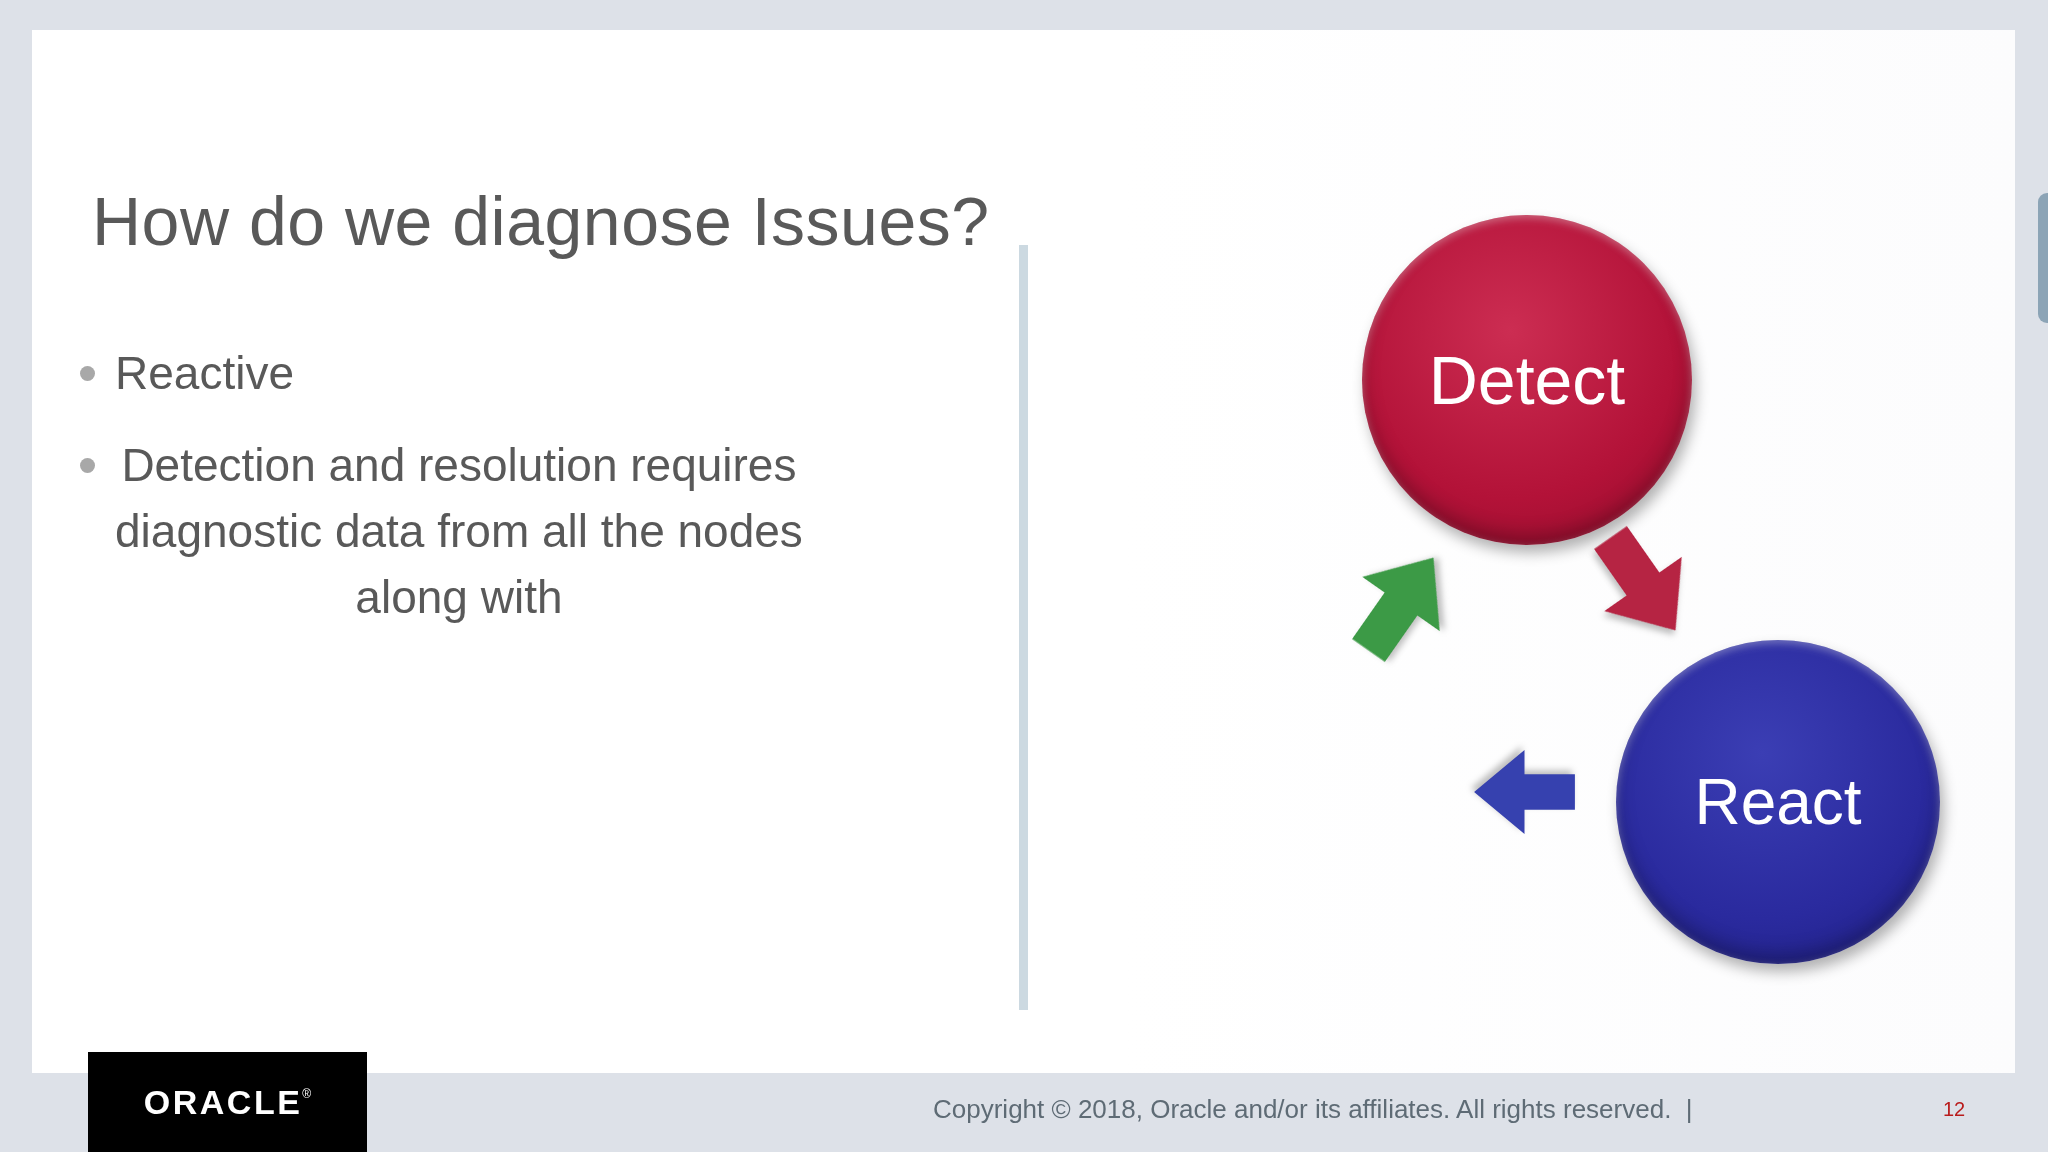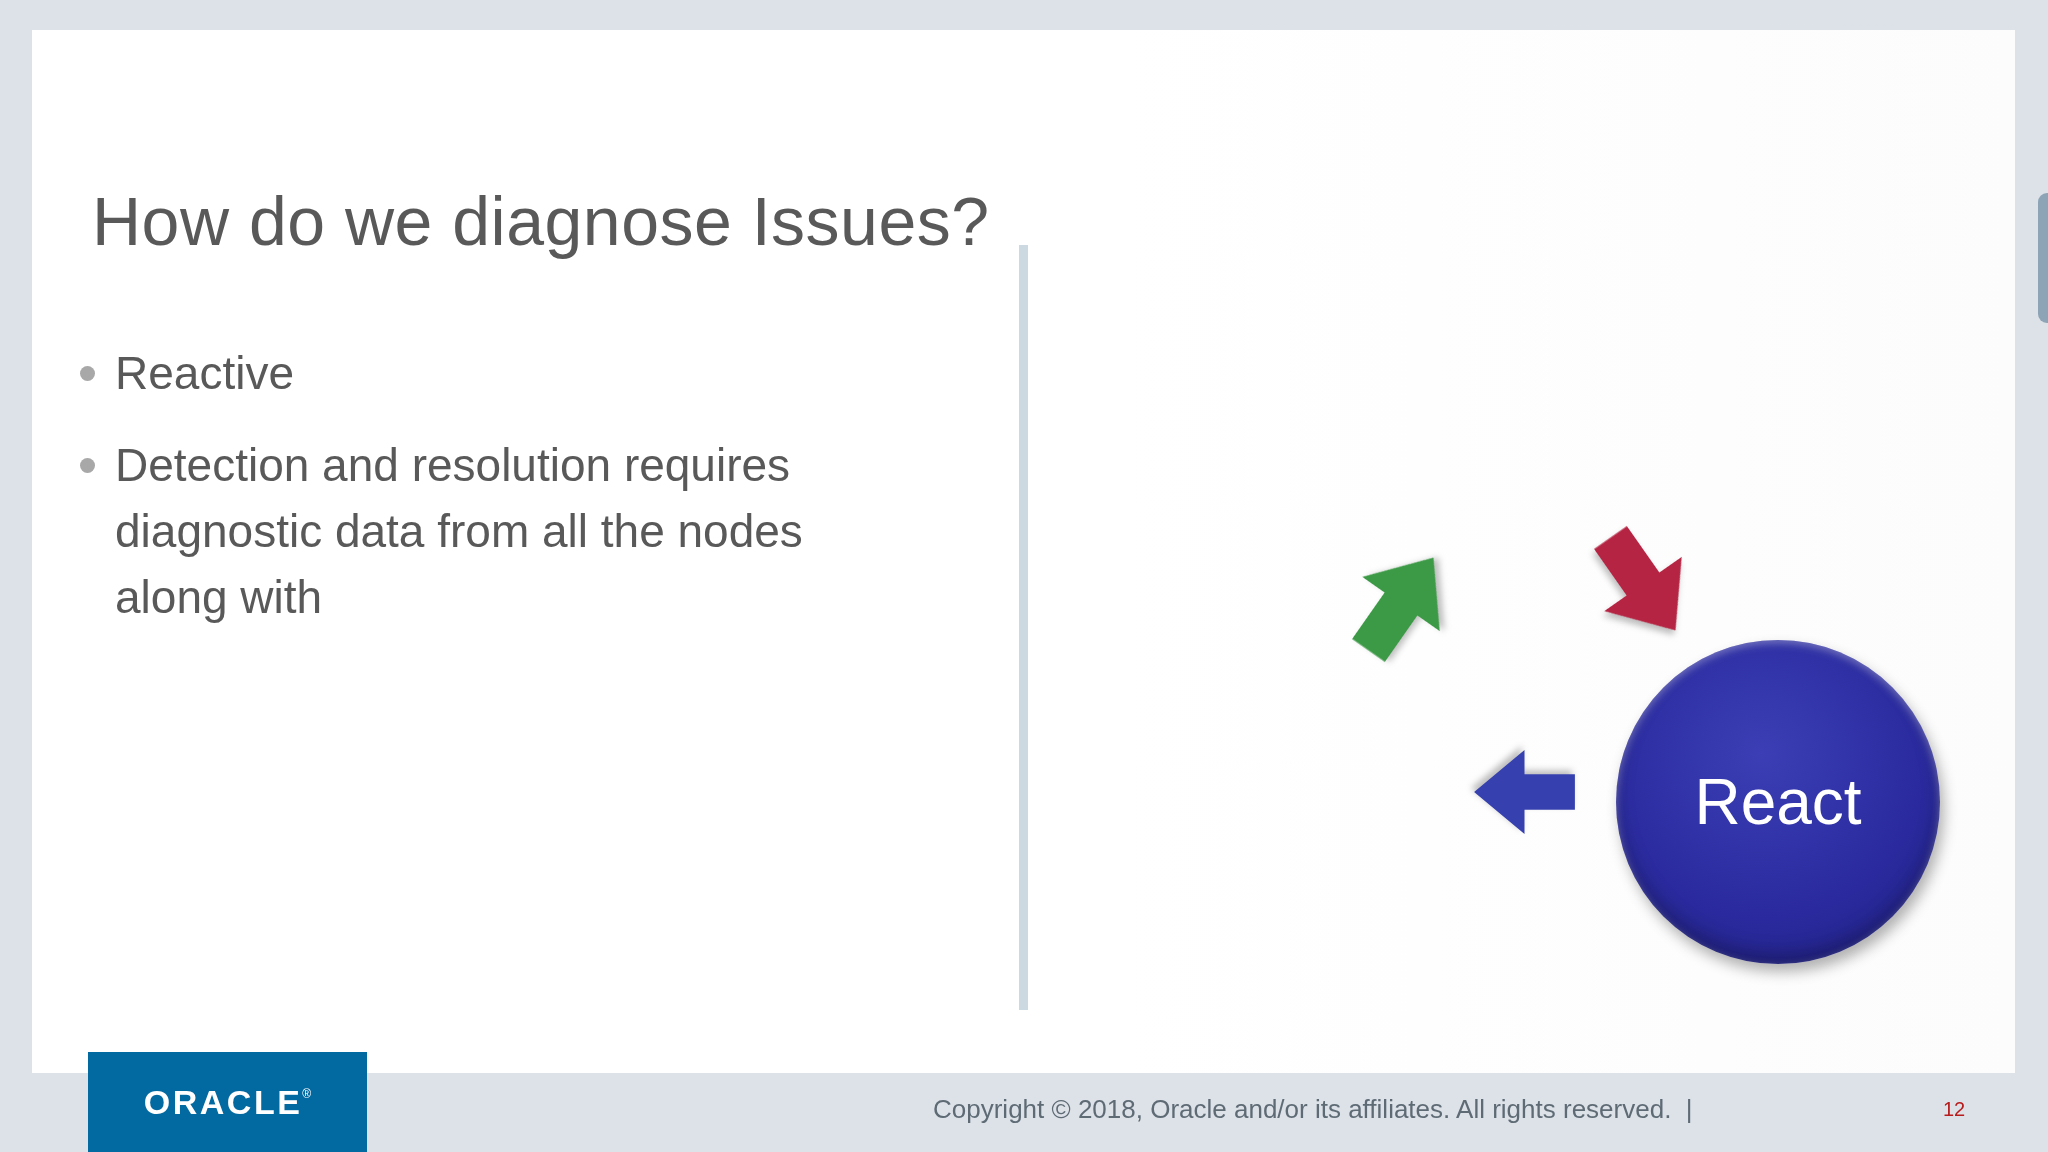--- a/index.html
+++ b/index.html
@@ -44,20 +44,21 @@
     width: 15px; height: 15px;
     border-radius: 50%;
     background: #a8a8a8;
     margin: 26px 20px 0 0;
   }
   .btext {
     font-size: 46px;
     line-height: 66px;
     color: #595959;
     white-space: pre-line;
+    text-align: center;
   }
 
   .divider {
     position: absolute;
     left: 987px; top: 215px;
     width: 9px; height: 765px;
     background: #ccd9e1;
   }
 
   .diagram { position: absolute; inset: 0; }
@@ -101,21 +102,21 @@
     filter: drop-shadow(3px 4px 3px rgba(0,0,0,0.25));
   }
   .arrow-green { left: 1310px; top: 515px; width: 118px; height: 118px; transform: rotate(-55deg); }
   .arrow-red   { left: 1552px; top: 495px; width: 118px; height: 118px; transform: rotate(55deg); }
   .arrow-blue  { left: 1440px; top: 708px; width: 105px; height: 108px; transform: rotate(180deg); }
 
   .oracle-logo {
     position: absolute;
     left: 88px; top: 1052px;
     width: 279px; height: 100px;
-    background: #0369a1;
+    background: #000000;
     display: flex;
     align-items: center;
     justify-content: center;
   }
   .oracle-text {
     color: #ffffff;
     font-size: 34px;
     font-weight: 700;
     letter-spacing: 2.5px;
   }
@@ -167,20 +168,23 @@
         <span class="btext">Detection and resolution requires
 diagnostic data from all the nodes
 along with</span>
       </li>
     </ul>
 
     <div class="divider"></div>
 
     <div class="diagram">
 
+      <div class="circle circle-detect">
+        <span>Detect</span>
+      </div>
 
 
       <div class="circle circle-react">
         <span>React</span>
       </div>
 
       <svg class="arrow arrow-red" viewBox="0 0 100 100">
         <polygon points="2,33 50,33 50,10 98,50 50,90 50,67 2,67" fill="#b62443"></polygon>
       </svg>
 

